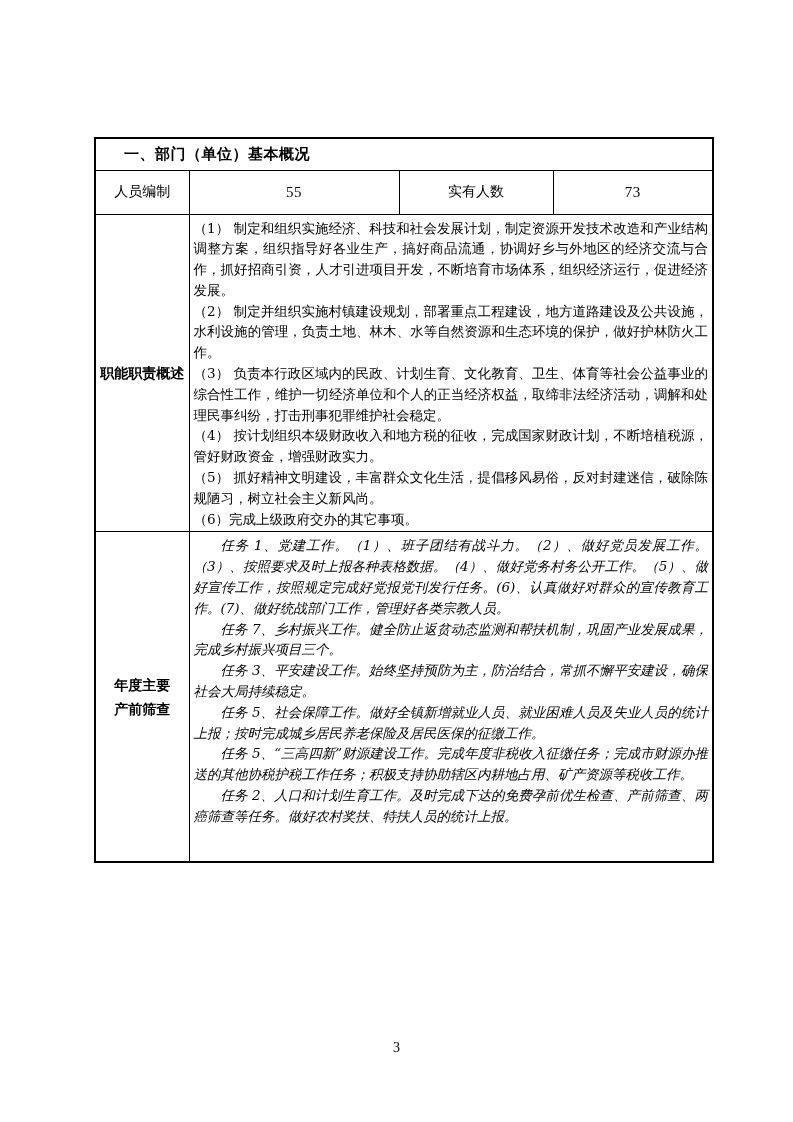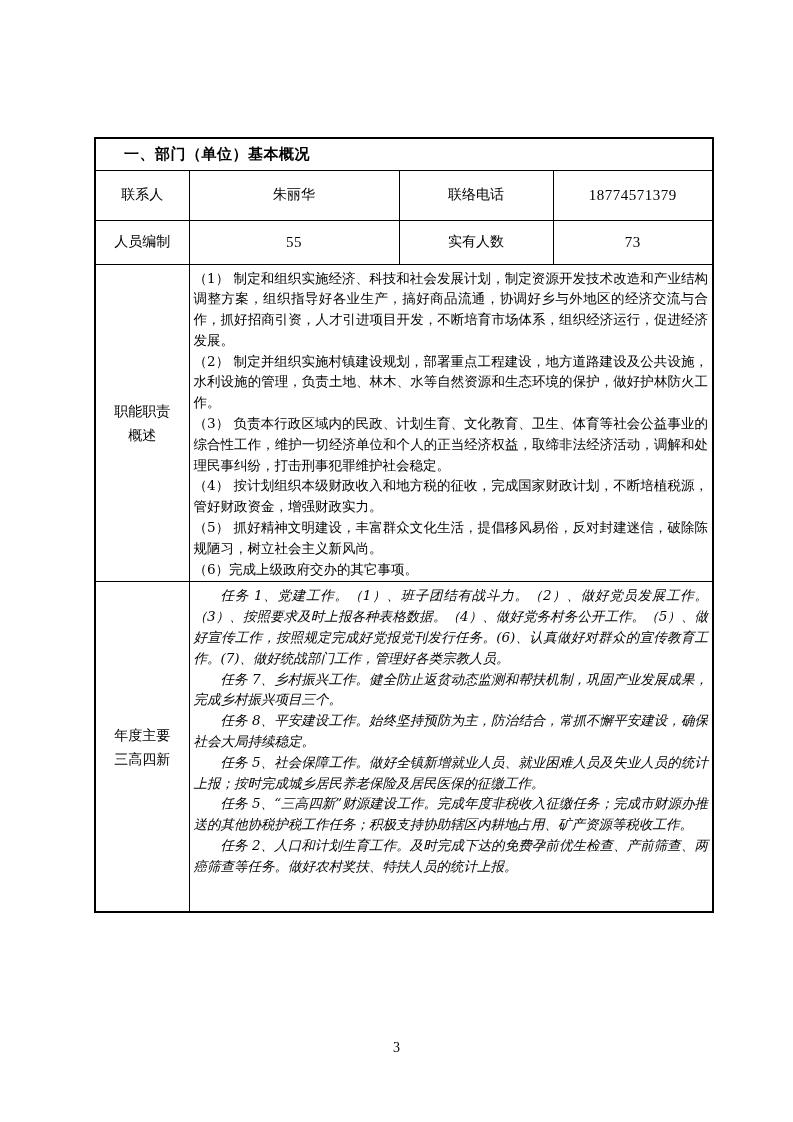--- a/index.html
+++ b/index.html
@@ -45,21 +45,22 @@
   .num {
     font-family: "Liberation Serif", "DejaVu Serif", serif;
     font-size: 15px;
     letter-spacing: 0.5px;
   }
   .label-cell {
     text-align: center;
     vertical-align: middle;
     font-size: 14px;
     line-height: 24px;
-    padding: 14px;
+    padding: 2px;
+    font-weight: bold;
   }
   .content-cell {
     vertical-align: top;
     padding: 3px 4px 2px 4px;
   }
   .duties-cell { height: 308px; }
   .work-cell   { height: 330px; font-style: italic; }
   .content-cell p {
     margin: 0;
     text-align: justify;
@@ -83,52 +84,46 @@
   <colgroup>
     <col style="width:94px">
     <col style="width:210px">
     <col style="width:154px">
     <col style="width:160px">
   </colgroup>
   <tbody>
     <tr>
       <td colspan="4" class="title-cell">一、部门（单位）基本概况</td>
     </tr>
-    <tr class="row1">
-      <td class="info-cell">联系人</td>
-      <td class="info-cell">朱丽华</td>
-      <td class="info-cell">联络电话</td>
-      <td class="info-cell num">18774571379</td>
-    </tr>
     <tr class="row2">
       <td class="info-cell">人员编制</td>
       <td class="info-cell num">55</td>
       <td class="info-cell">实有人数</td>
       <td class="info-cell num">73</td>
     </tr>
     <tr>
       <td class="label-cell">职能职责概述</td>
       <td colspan="3" class="content-cell duties-cell">
         <p>（1） 制定和组织实施经济、科技和社会发展计划，制定资源开发技术改造和产业结构调整方案，组织指导好各业生产，搞好商品流通，协调好乡与外地区的经济交流与合作，抓好招商引资，人才引进项目开发，不断培育市场体系，组织经济运行，促进经济发展。</p>
         <p>（2） 制定并组织实施村镇建设规划，部署重点工程建设，地方道路建设及公共设施，水利设施的管理，负责土地、林木、水等自然资源和生态环境的保护，做好护林防火工作。</p>
         <p>（3） 负责本行政区域内的民政、计划生育、文化教育、卫生、体育等社会公益事业的综合性工作，维护一切经济单位和个人的正当经济权益，取缔非法经济活动，调解和处理民事纠纷，打击刑事犯罪维护社会稳定。</p>
         <p>（4） 按计划组织本级财政收入和地方税的征收，完成国家财政计划，不断培植税源，管好财政资金，增强财政实力。</p>
         <p>（5） 抓好精神文明建设，丰富群众文化生活，提倡移风易俗，反对封建迷信，破除陈规陋习，树立社会主义新风尚。</p>
         <p>（6）完成上级政府交办的其它事项。</p>
       </td>
     </tr>
     <tr>
       <td class="label-cell">
         <span>年度主要</span><br>
-        <span>三高四新</span>
+        <span>产前筛查</span>
       </td>
       <td colspan="3" class="content-cell work-cell">
         <p>任务 1、党建工作。（1）、班子团结有战斗力。（2）、做好党员发展工作。（3）、按照要求及时上报各种表格数据。（4）、做好党务村务公开工作。（5）、做好宣传工作，按照规定完成好党报党刊发行任务。(6)、认真做好对群众的宣传教育工作。(7)、做好统战部门工作，管理好各类宗教人员。</p>
         <p>任务 7、乡村振兴工作。健全防止返贫动态监测和帮扶机制，巩固产业发展成果，完成乡村振兴项目三个。</p>
-        <p>任务 8、平安建设工作。始终坚持预防为主，防治结合，常抓不懈平安建设，确保社会大局持续稳定。</p>
+        <p>任务 3、平安建设工作。始终坚持预防为主，防治结合，常抓不懈平安建设，确保社会大局持续稳定。</p>
         <p>任务 5、社会保障工作。做好全镇新增就业人员、就业困难人员及失业人员的统计上报；按时完成城乡居民养老保险及居民医保的征缴工作。</p>
         <p>任务 5、“三高四新”财源建设工作。完成年度非税收入征缴任务；完成市财源办推送的其他协税护税工作任务；积极支持协助辖区内耕地占用、矿产资源等税收工作。</p>
         <p>任务 2、人口和计划生育工作。及时完成下达的免费孕前优生检查、产前筛查、两癌筛查等任务。做好农村奖扶、特扶人员的统计上报。</p>
       </td>
     </tr>
   </tbody>
 </table>
 
 <div class="page-number">3</div>
 

